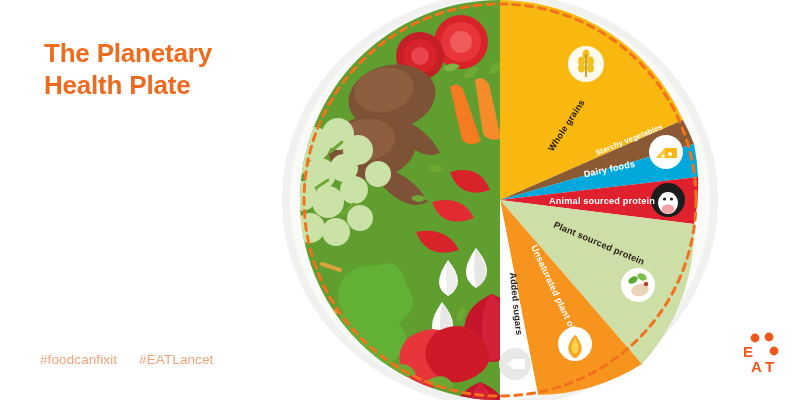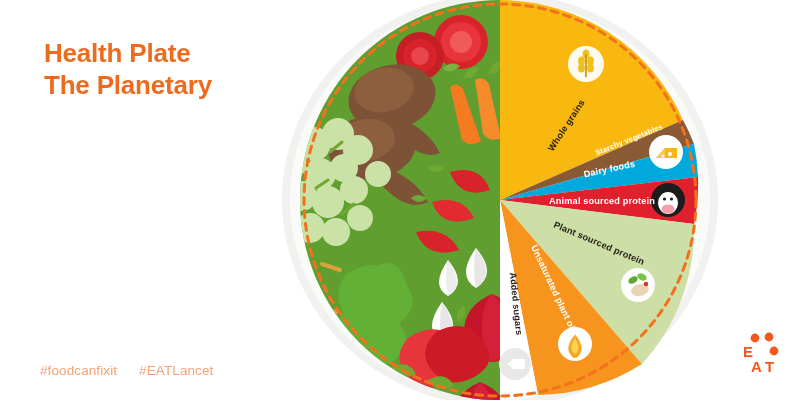--- a/index.html
+++ b/index.html
@@ -38,21 +38,20 @@
     white-space: nowrap;
   }
 
   .hashtags {
     position: absolute;
     left: 40px;
     top: 352px;
     display: flex;
     gap: 22px;
     align-items: baseline;
-    margin-top: 11px;
   }
   .hashtag {
     font-size: 13.5px;
     color: #F2A277;
     letter-spacing: 0.1px;
     white-space: nowrap;
   }
 
   
   .eat-logo {
@@ -83,22 +82,22 @@
   .seg-label.small { font-size: 7.6px; }
   .seg-label.white { fill: #ffffff; }
   .seg-label.dark  { fill: #2b2018; }
 </style>
 </head>
 <body>
 
 <div id="stage">
 
   <div class="title-block">
+    <div class="title-line">The Planetary</div>
     <div class="title-line">Health Plate</div>
-    <div class="title-line">The Planetary</div>
   </div>
 
   <div class="hashtags">
     <span class="hashtag">#foodcanfixit</span>
     <span class="hashtag">#EATLancet</span>
   </div>
 
   <div class="eat-logo">
     <svg width="50" height="54" viewBox="0 0 50 54" xmlns="http://www.w3.org/2000/svg">
       <circle cx="17" cy="12" r="4.4" fill="#F2561B"></circle>

